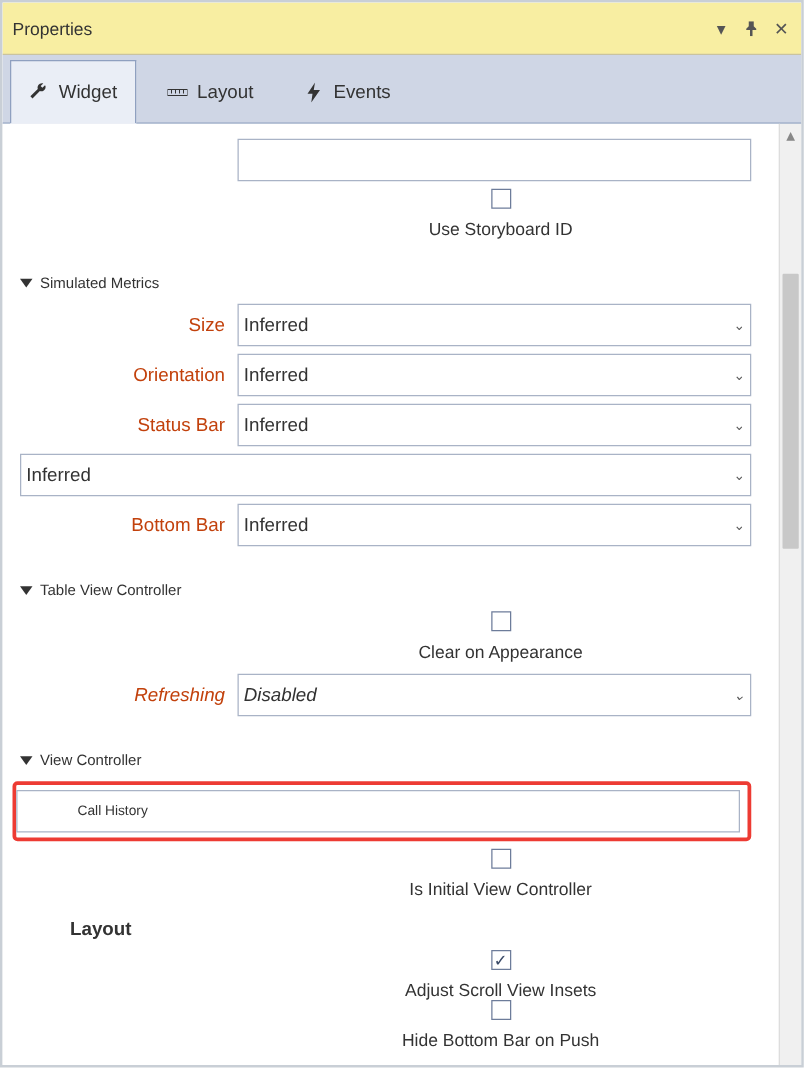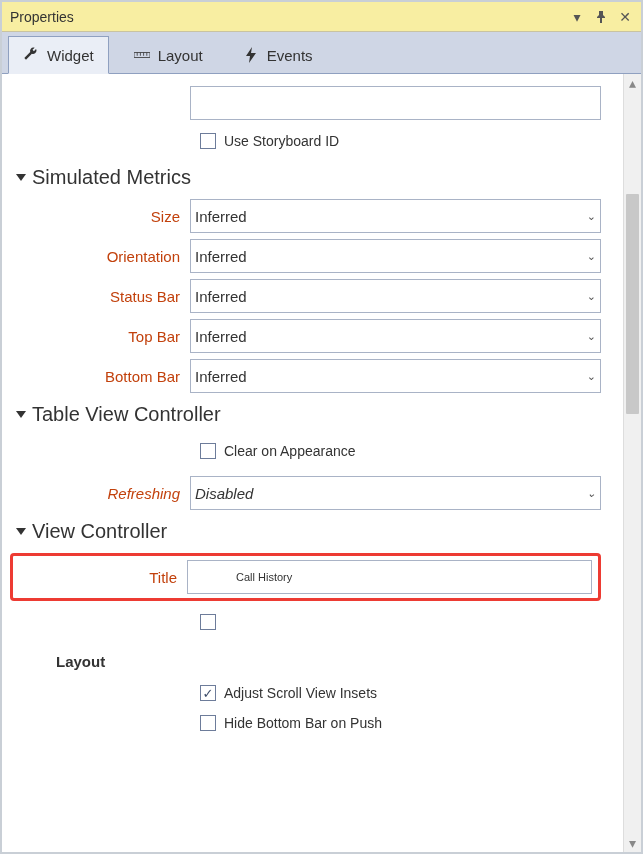--- a/index.html
+++ b/index.html
@@ -8,21 +8,21 @@
     font-size: 14px;
     color: #333;
     background: #fff;
     width: 643px;
     height: 854px;
     overflow: hidden;
     border: 2px solid #c9cfd6;
   }
   .titlebar {
     background: #f8eea2;
-    height: 30px;
+    height: 42px;
     display: flex;
     align-items: center;
     padding: 0 8px;
     border-bottom: 1px solid #c9c3a0;
   }
   .titlebar-title {
     flex: 1;
     font-size: 14px;
     color: #333;
   }
@@ -32,21 +32,21 @@
     align-items: center;
   }
   .titlebar-icons span {
     width: 16px; height: 16px;
     display:flex; align-items:center; justify-content:center;
     color: #555;
     cursor: pointer;
   }
   .tabbar {
     background: #cfd6e5;
-    height: 42px;
+    height: 55px;
     display: flex;
     align-items: stretch;
     border-bottom: 1px solid #8fa0c0;
     padding-left: 6px;
     gap: 10px;
   }
   .tab {
     display: flex;
     align-items: center;
     gap: 8px;
@@ -115,23 +115,23 @@
   }
   .ctrl-col {
     flex:1;
     display:flex;
     align-items:center;
   }
   .section-header {
     display:flex;
     align-items:center;
     gap:6px;
-    margin-top: 10px;
+    margin-top: 28px;
     margin-bottom: 10px;
-    font-size: 20px;
+    font-size: 12px;
     color:#333;
   }
   .expander {
     width:0; height:0;
     border-left:5px solid transparent;
     border-right:5px solid transparent;
     border-top:7px solid #333;
     transform: translateY(0);
   }
   .subheader {
@@ -159,20 +159,21 @@
     margin-left:auto;
     font-size:11px;
     color:#555;
   }
   .checkbox-row {
     display:flex;
     align-items:center;
     gap:8px;
     margin-left: 184px;
     min-height: 30px;
+    flex-direction: column;
   }
   .cb {
     width:16px; height:16px;
     border:1px solid #6d7c9a;
     background:#fff;
     display:flex; align-items:center; justify-content:center;
     font-size:13px;
     color:#3b4b68;
     cursor:pointer;
   }
@@ -286,21 +287,20 @@
     <div class="row">
       <div class="label-col">Status Bar</div>
       <div class="ctrl-col">
           <div class="select">
             <span>Inferred</span>
             <span class="chev">⌄</span>
           </div>
         </div>
     </div>
     <div class="row">
-      <div class="label-col">Top Bar</div>
       <div class="ctrl-col">
           <div class="select">
             <span>Inferred</span>
             <span class="chev">⌄</span>
           </div>
         </div>
     </div>
     <div class="row">
       <div class="label-col">Bottom Bar</div>
       <div class="ctrl-col">
@@ -329,31 +329,31 @@
         </div>
     </div>
 
     <div class="section-header">
       <span class="expander"></span>
       <span>View Controller</span>
     </div>
 
     <div class="highlight-box">
       <div class="row" style="margin-bottom:0;">
-        <div class="label-col">Title</div>
         <div class="ctrl-col">
           <div class="text-input">
             <input type="text" class="cursor-line" style="width: auto; min-width: 0px;" value="Call History">
           </div>
         </div>
       </div>
     </div>
 
     <div class="checkbox-row" style="margin-top:6px;">
       <div class="cb"></div>
+      <span>Is Initial View Controller</span>
     </div>
 
     <div class="subheader">Layout</div>
 
     <div class="checkbox-row">
       <div class="cb checked"></div>
       <span>Adjust Scroll View Insets</span>
     </div>
     <div class="checkbox-row">
       <div class="cb"></div>

